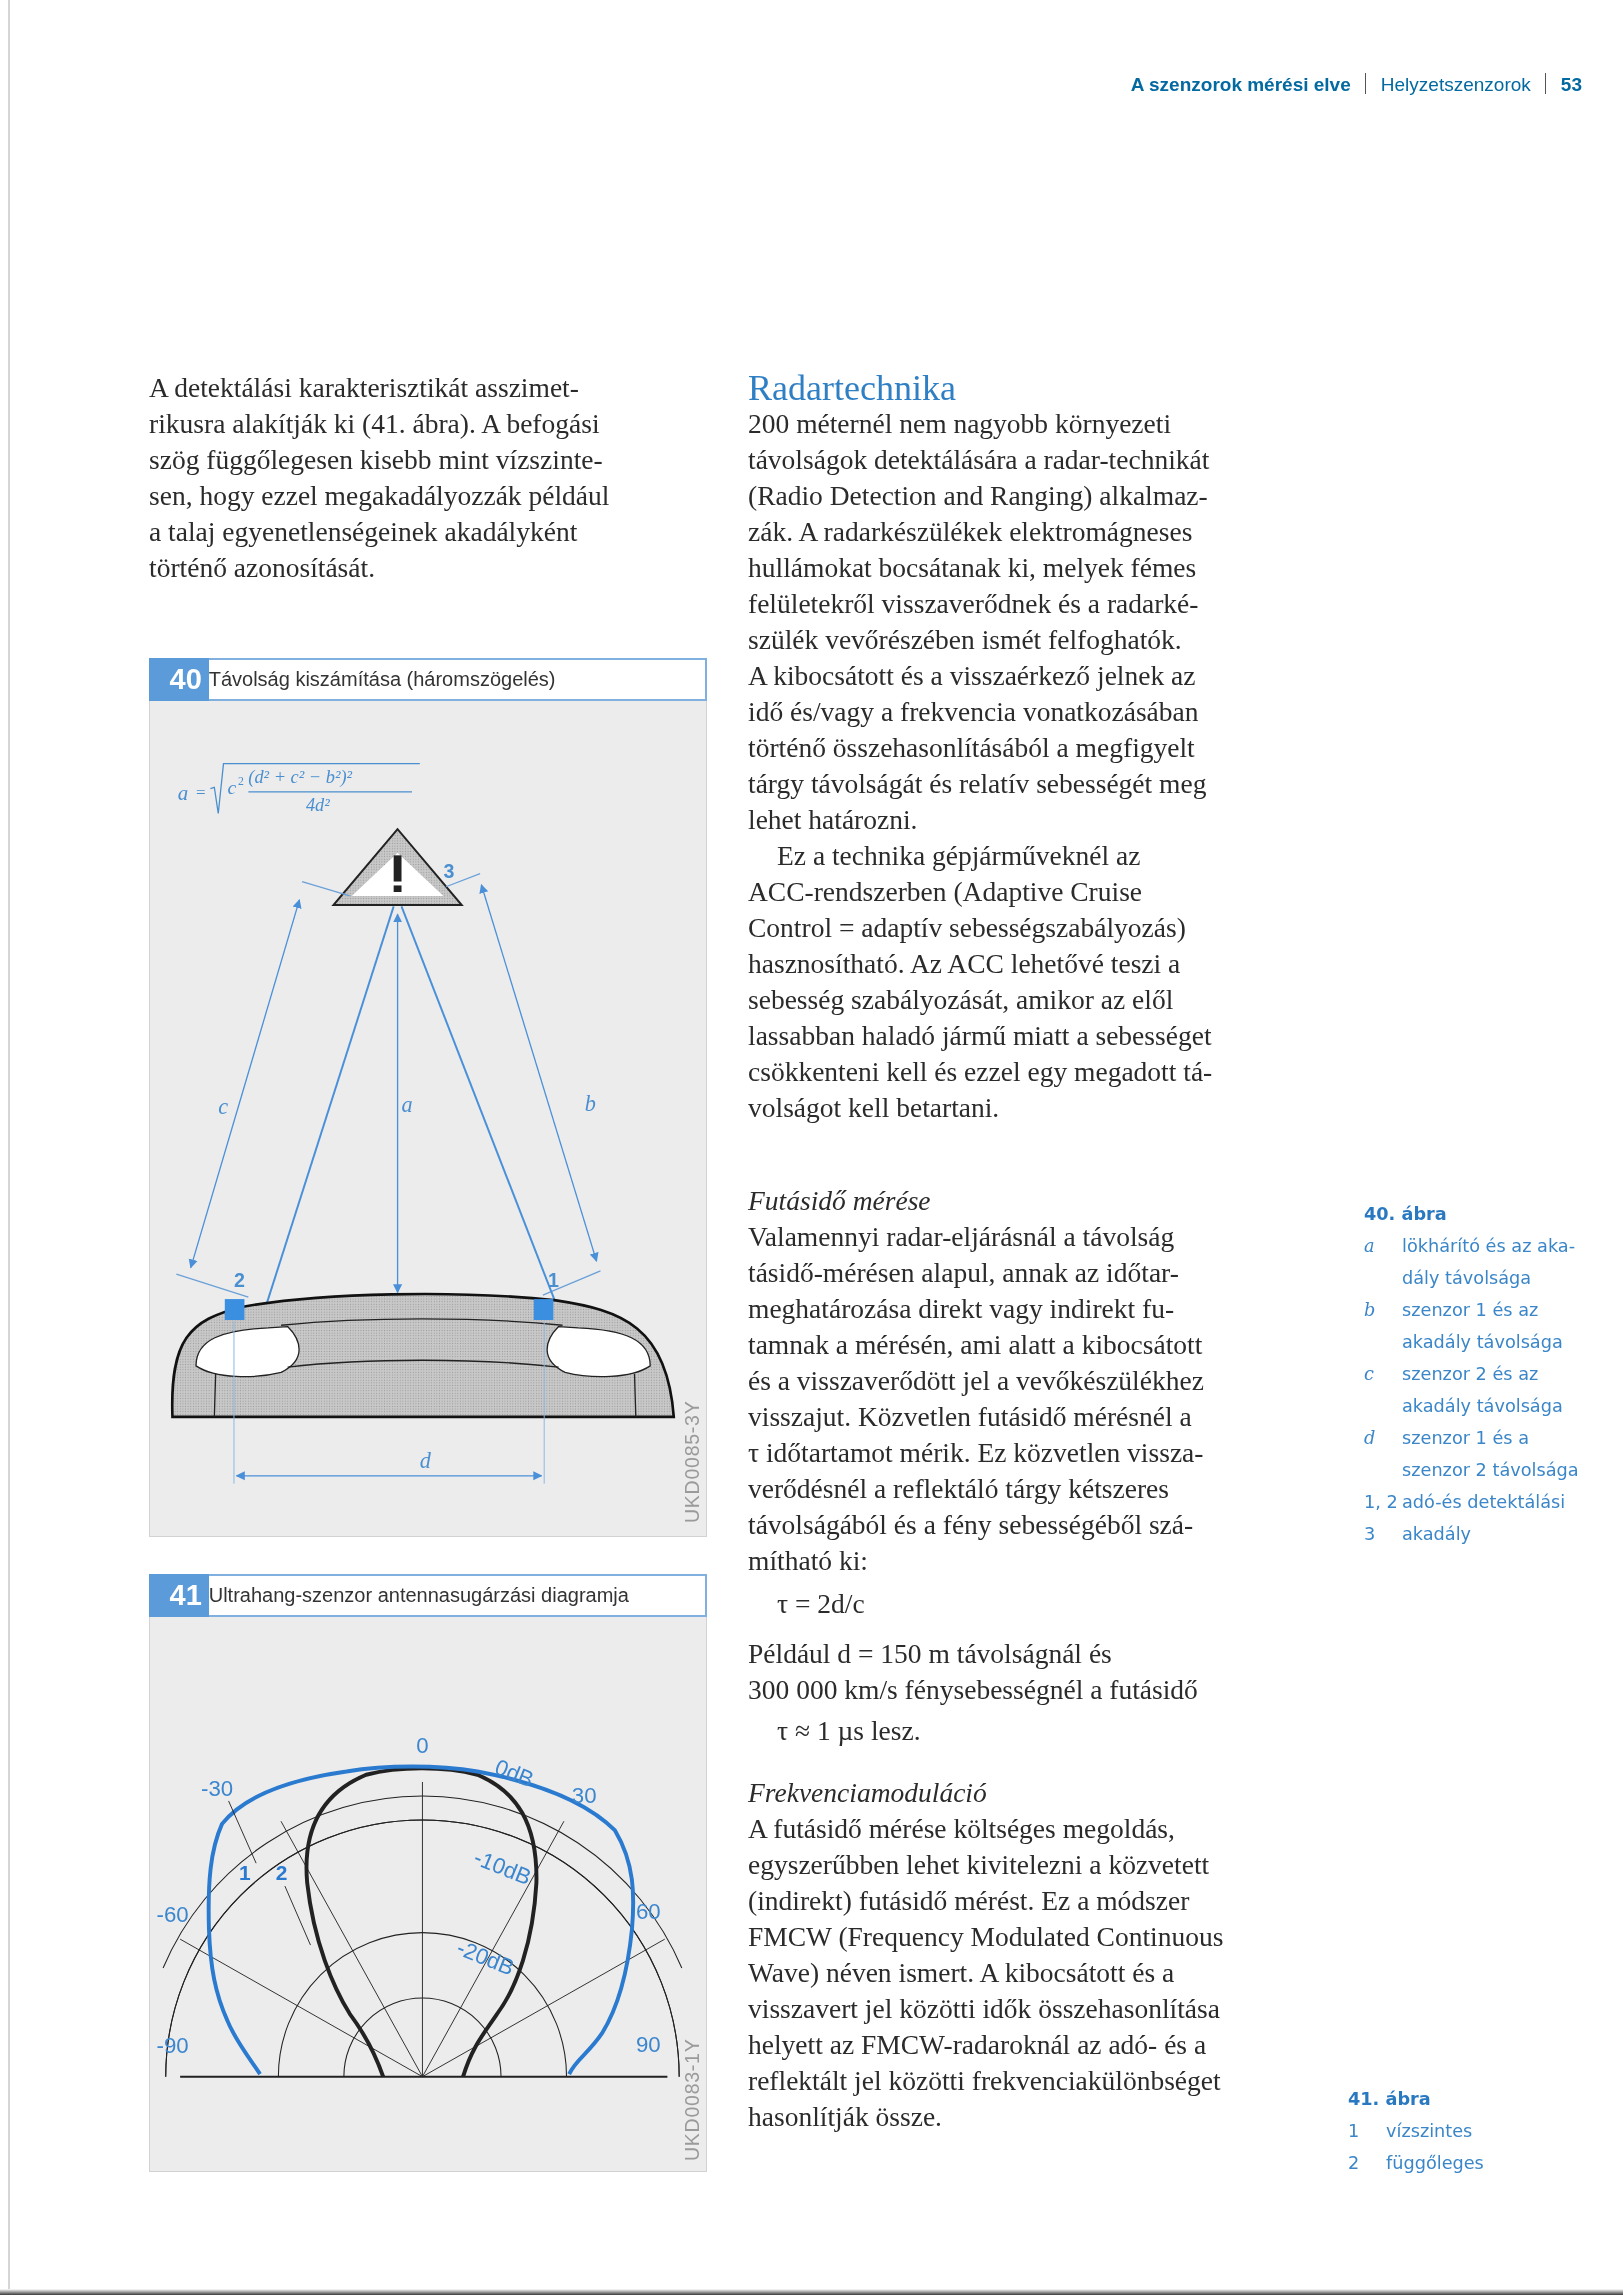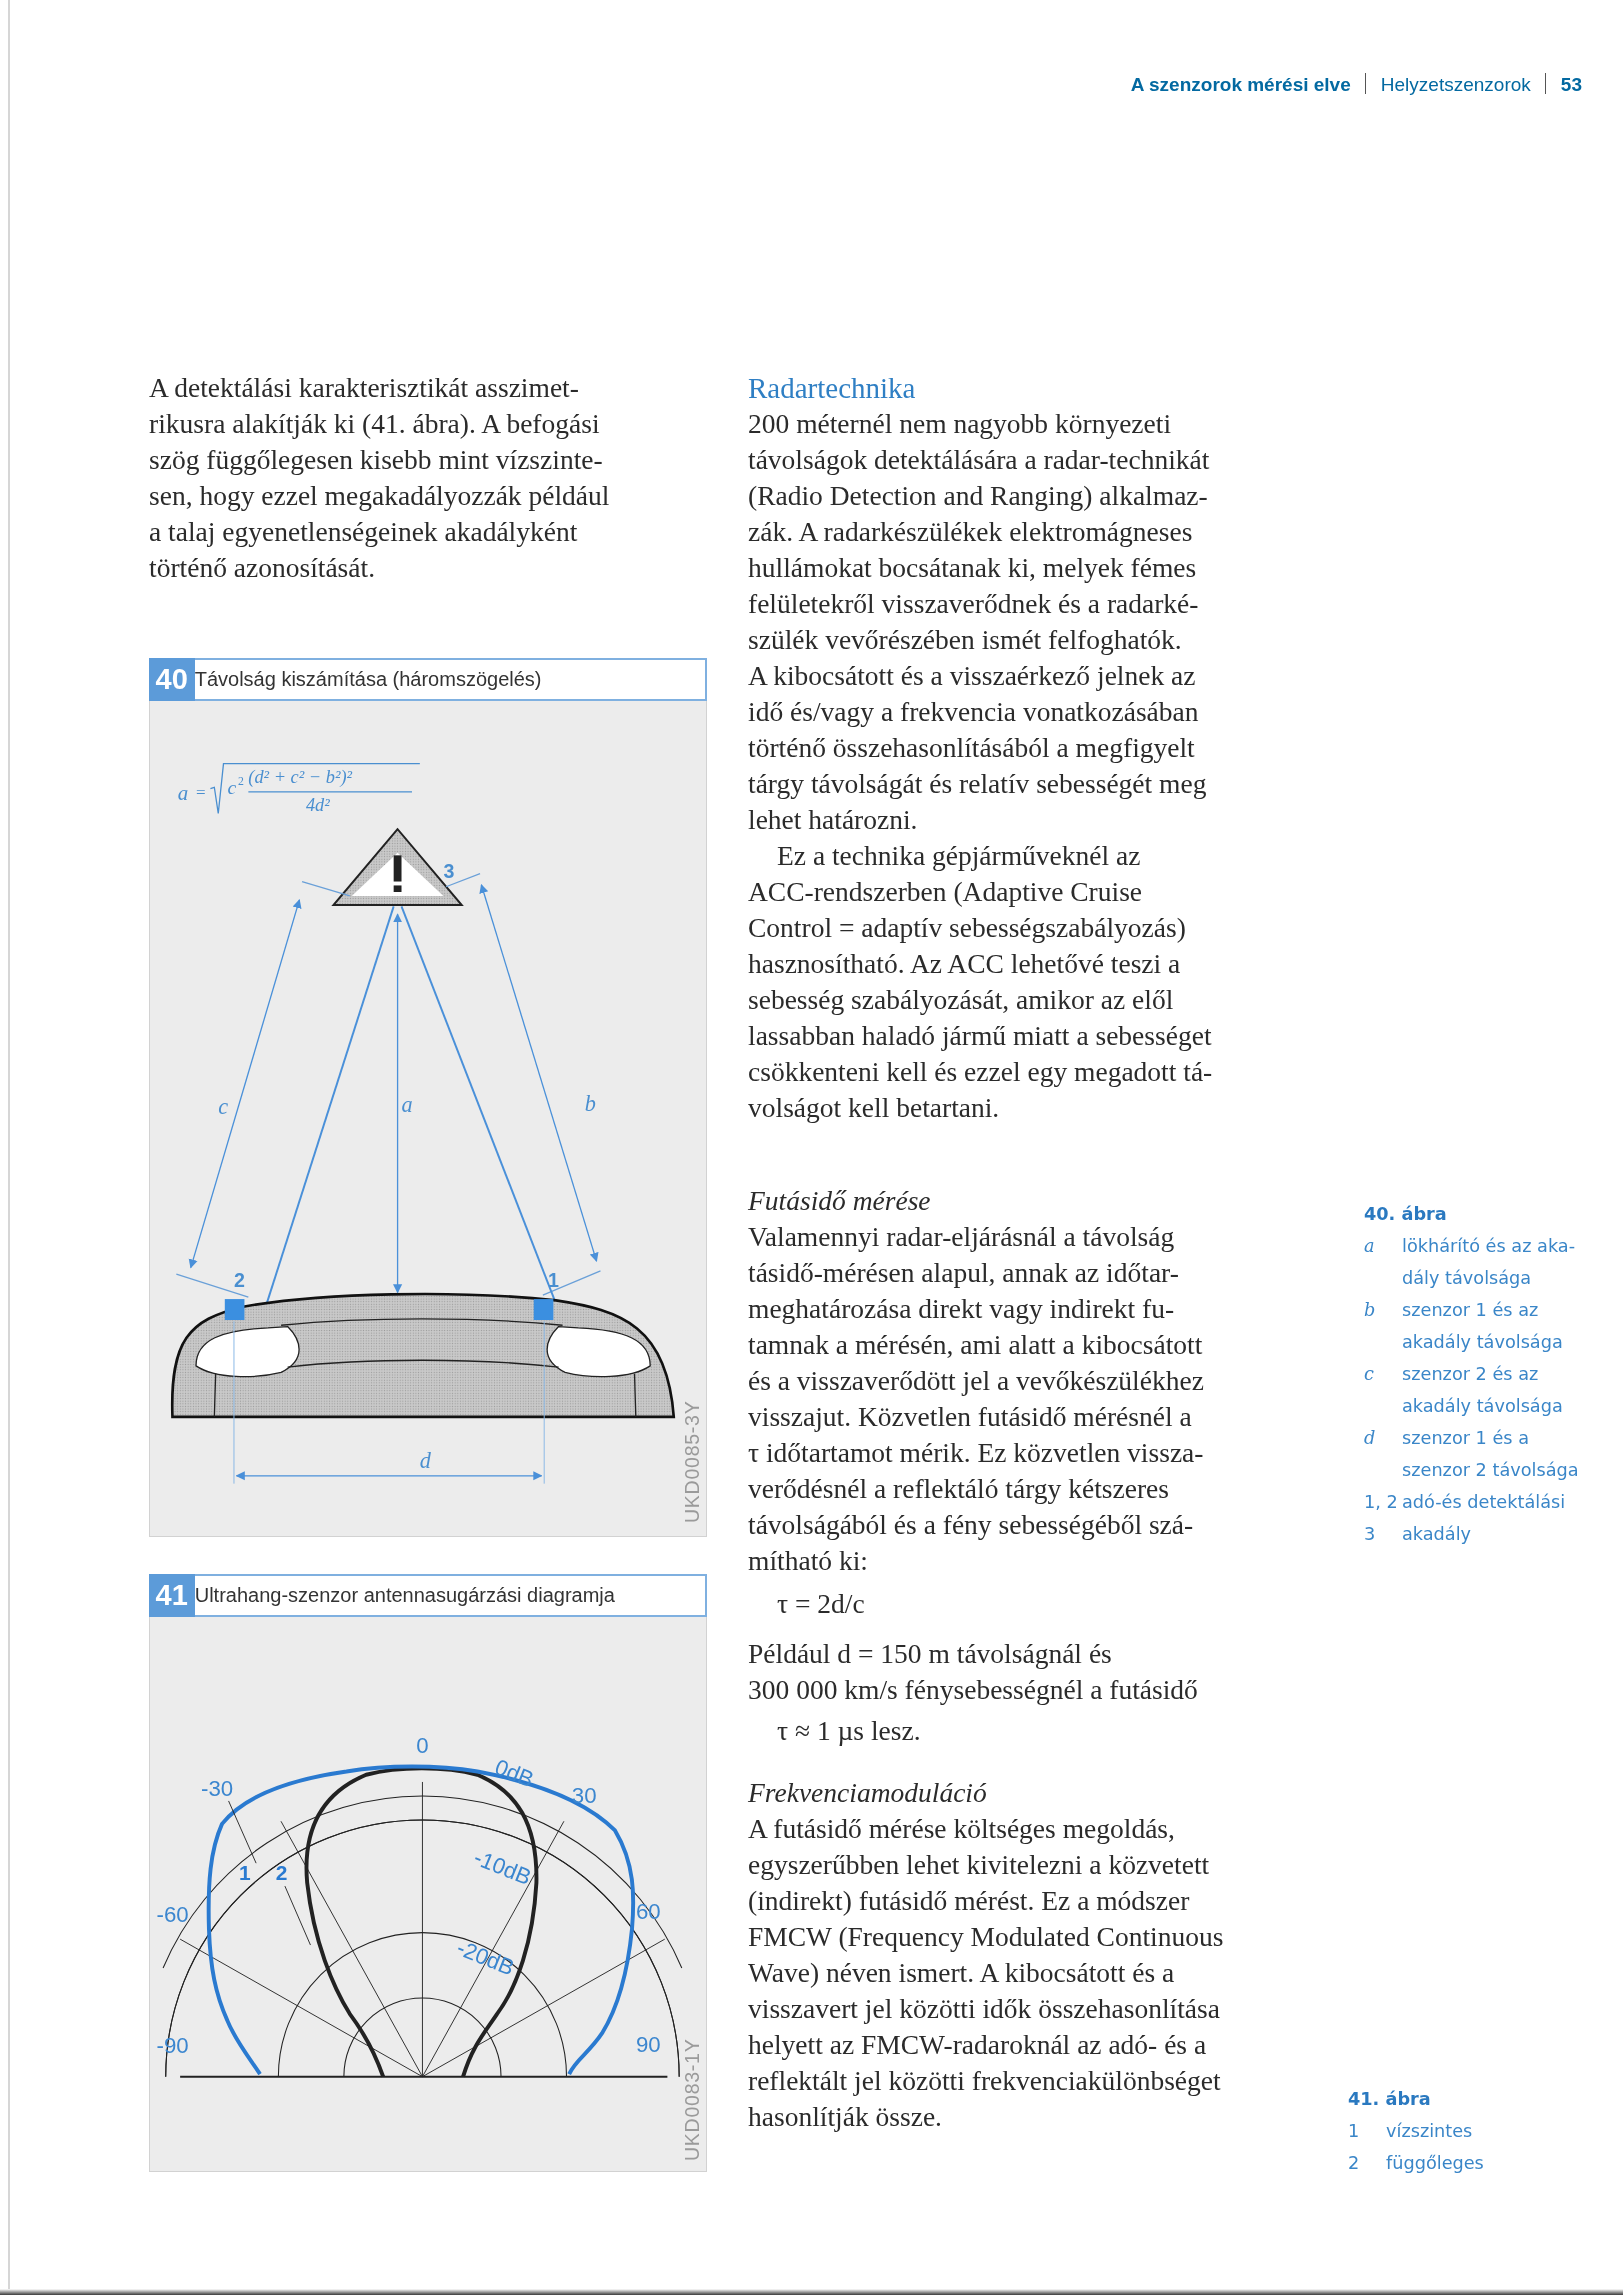--- a/index.html
+++ b/index.html
@@ -14,27 +14,27 @@
 
   .running-head { position: absolute; top: 73px; right: 41px; font-family: "Liberation Sans", "DejaVu Sans", sans-serif; font-size: 19px; color: #0369a1; white-space: nowrap; }
   .running-head .bold { font-weight: bold; }
   .running-head .sep { display: inline-block; width: 1.3px; height: 21px; background: #555; margin: 0 14.4px; vertical-align: -3.3px; }
 
   .body-text { font-family: "Liberation Serif", "DejaVu Serif", serif; font-size: 27.5px; line-height: 36px; color: #2b2b2b; }
   .body-text p { margin: 0; }
   .body-text .indent { text-indent: 29px; }
   .col-left { left: 149px; top: 370px; width: 563px; }
   .col-mid  { left: 748px; width: 576px; }
-  .heading-blue { color: #2f7fc4; font-size: 29px; line-height: 36px; }
+  .heading-blue { color: #2f7fc4; font-size: 36px; line-height: 36px; }
   .heading-italic { font-style: italic; }
   .formula { padding-left: 29px; }
 
   .fig { position: absolute; left: 149px; width: 556px; background: #ececec; border: 1.3px solid #d2d2d2; }
   .fig-header { position: absolute; left: -1.3px; top: -1.3px; height: 43px; width: 558px; display: flex; }
-  .fig-num { width: 46px; height: 43px; background: #5c9bd9; color: #ffffff; font-family: "Liberation Sans", sans-serif; font-weight: bold; font-size: 29px; display: flex; align-items: center; justify-content: center; }
+  .fig-num { width: 46px; height: 43px; background: #5c9bd9; color: #ffffff; font-family: "Liberation Sans", sans-serif; font-weight: bold; font-size: 29px; display: flex; align-items: center; justify-content: center; padding-left: 14px; }
   .fig-title { flex: 1; background: #ffffff; border: 2px solid #7fb0e0; border-left: none; font-family: "Liberation Sans", "DejaVu Sans", sans-serif; font-size: 20px; color: #333; display: flex; align-items: center; padding-left: 0; }
   .fig svg { position: absolute; left: 0; top: 0; }
   .fig-code { position: absolute; font-family: "Liberation Sans", sans-serif; font-size: 19.6px; color: #9a9a9a; transform: rotate(-90deg); transform-origin: left top; white-space: nowrap; letter-spacing: 0.7px; }
 
   .legend { position: absolute; left: 1348px; font-family: "DejaVu Sans", "Liberation Sans", sans-serif; font-size: 17.7px; line-height: 32px; color: #3a86c8; width: 275px; }
   .legend .title { font-weight: bold; color: #2a79c0; }
   .legend .row { display: flex; }
   .legend .key { width: 38px; flex: none; }
   .legend .key.it { font-family: "DejaVu Serif", "Liberation Serif", serif; font-style: italic; }
   .legend .key.wide { width: 38px; white-space: nowrap; }

